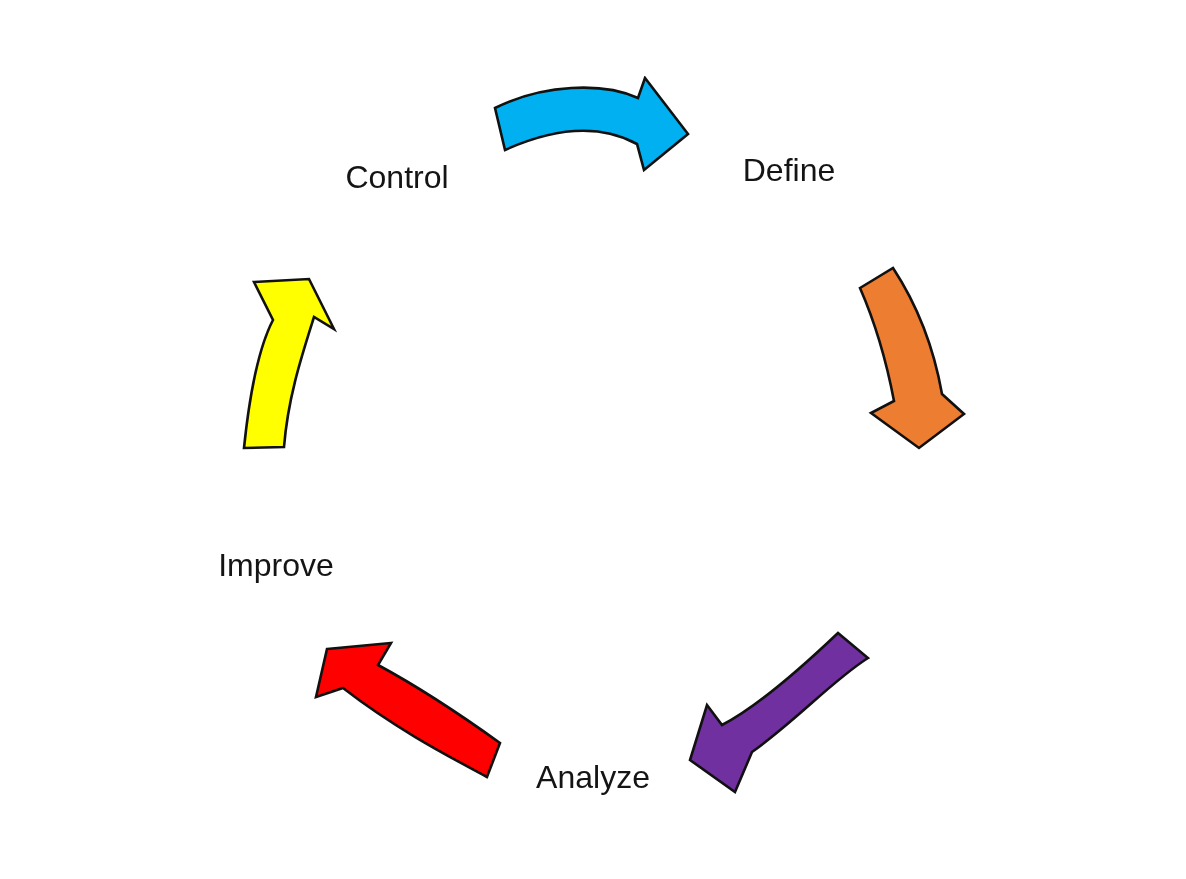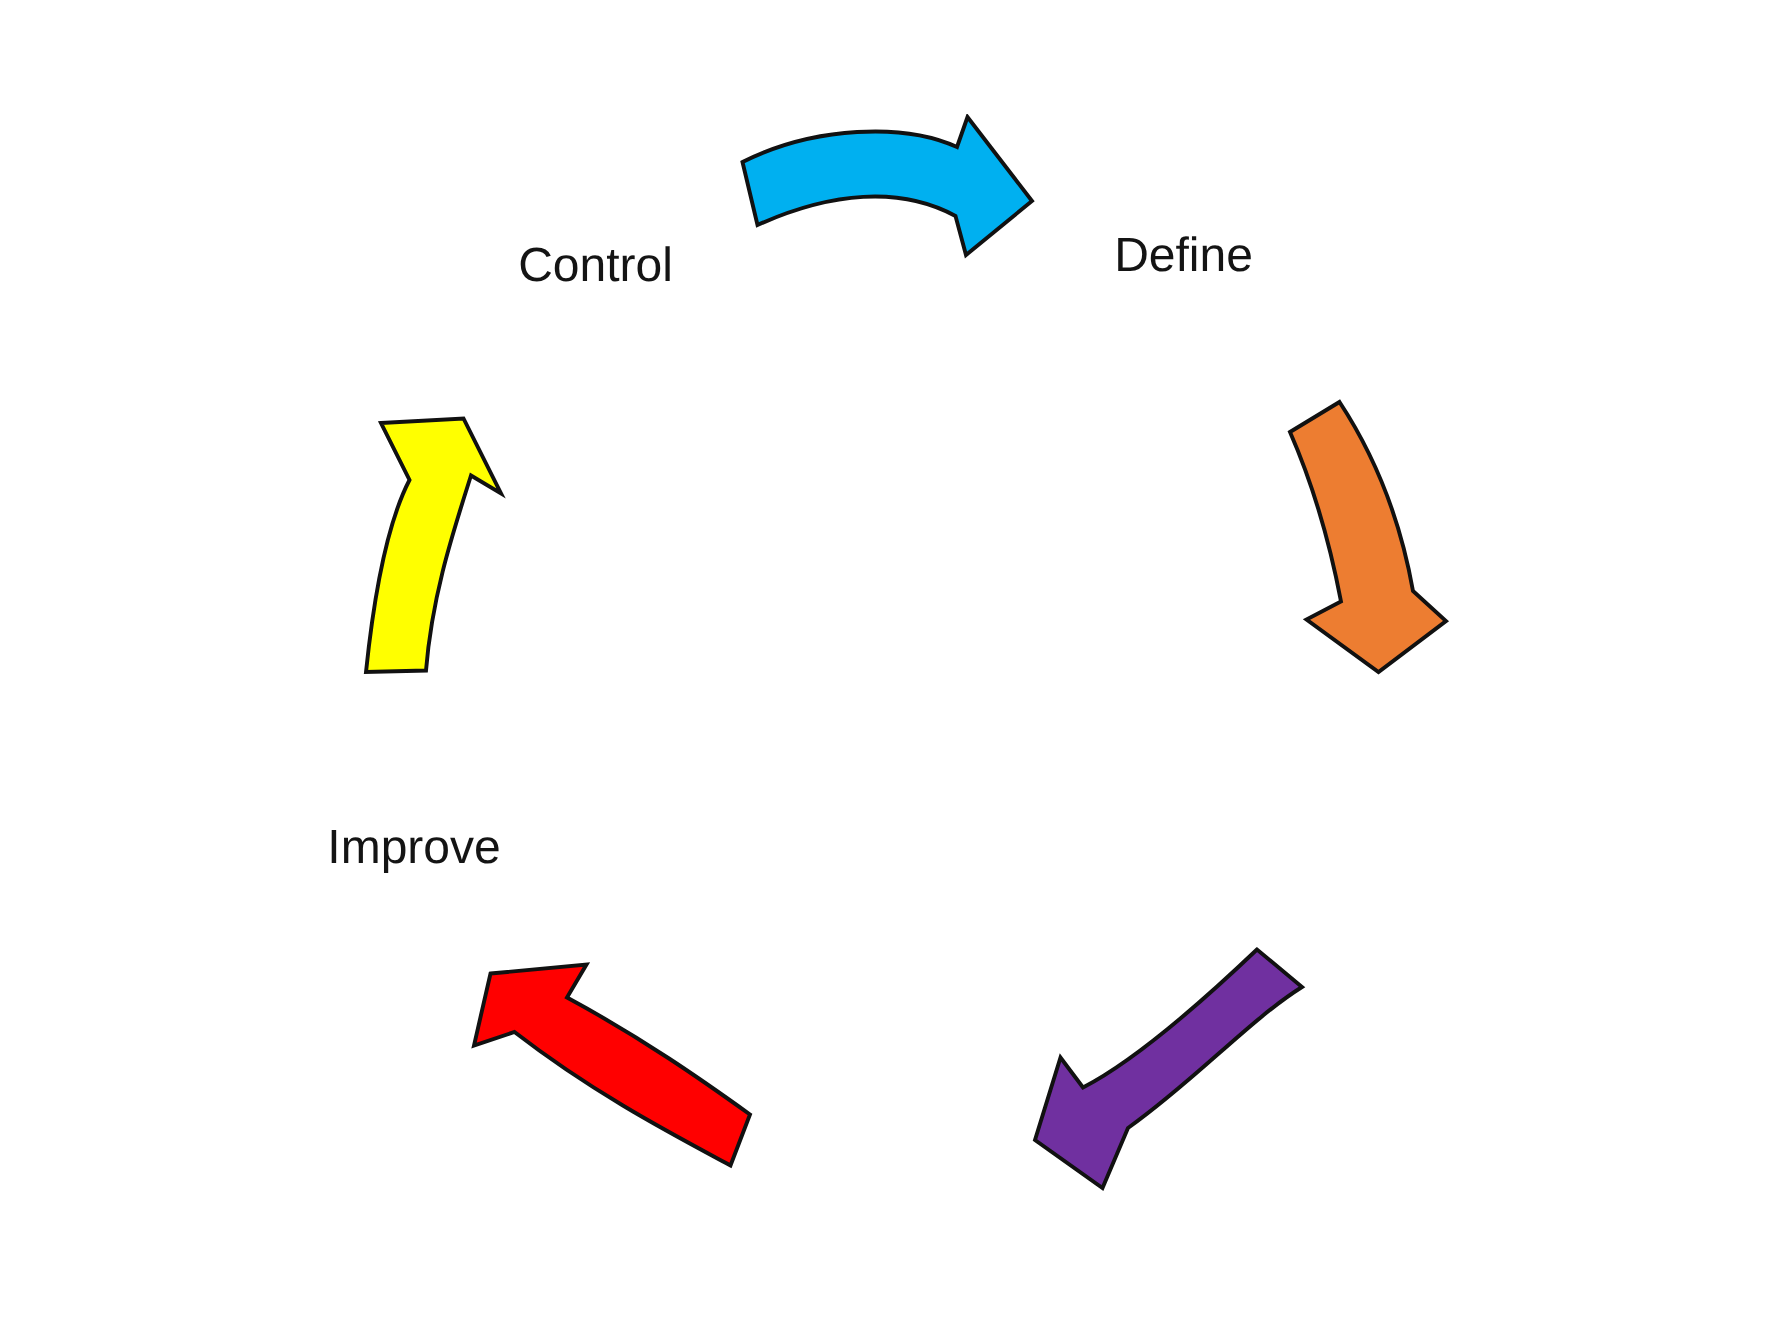--- a/index.html
+++ b/index.html
@@ -55,20 +55,21 @@
 <body>
 
 <div class="canvas">
 
 
   <div class="stage-label label-control">Control</div>
 
   <div class="stage-label label-define">Define</div>
 
 
+  <div class="stage-label label-analyze">Analyze</div>
 
   <div class="stage-label label-improve">Improve</div>
 
   <svg class="arrow arrow-control-define" width="212" height="104" viewBox="0 0 212 104">
     <path d="M 7,32 C 55,8 115,6 150,22 L 157,2 L 200,58 L 156,94 L 149,68 C 112,48 66,52 17,74 Z" fill="#00B0F0"></path>
   </svg>
 
   <svg class="arrow arrow-define-measure" width="112" height="188" viewBox="0 0 112 188">
     <path d="M 4,24 L 37,4 C 62,42 78,85 86,130 L 108,150 L 63,184 L 15,149 L 38,137 C 30,95 18,56 4,24 Z" fill="#ED7D31"></path>
   </svg>

